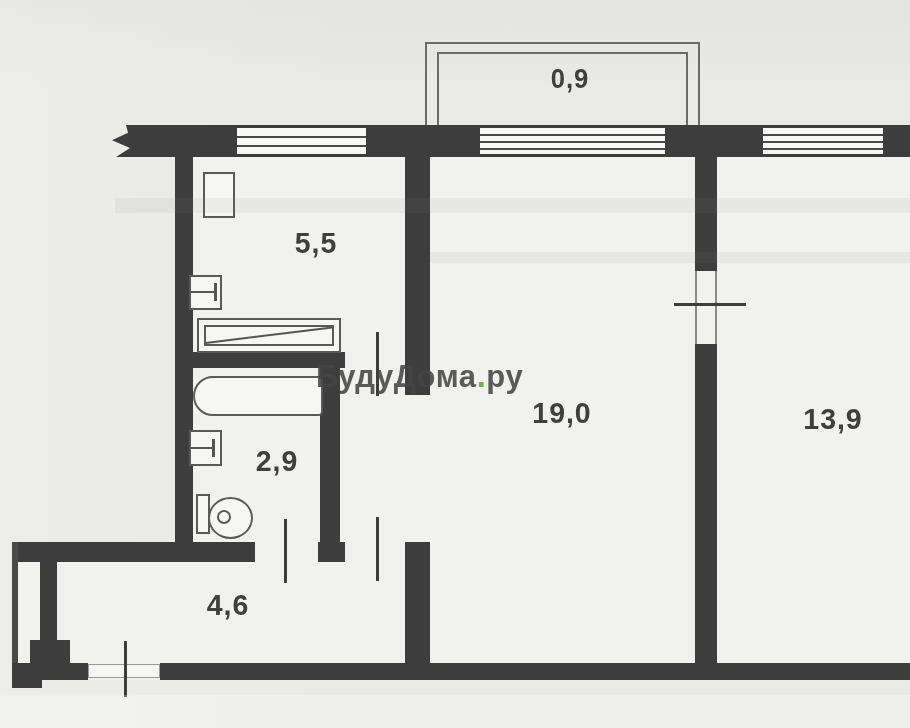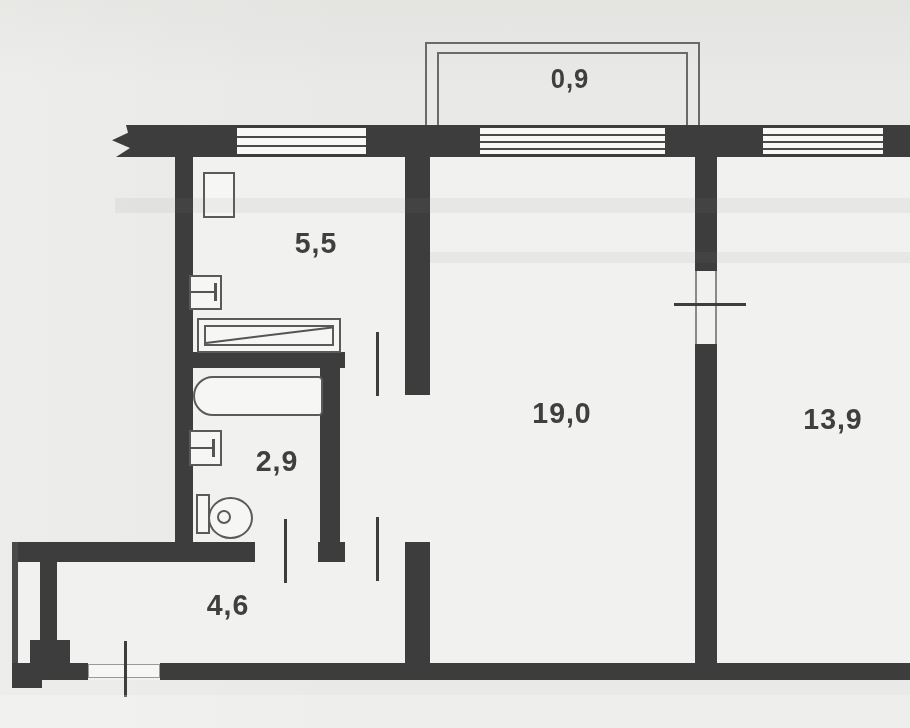--- a/index.html
+++ b/index.html
@@ -102,18 +102,21 @@
   <div class="tick" style="left:124px;top:641px;width:3px;height:56px;"></div>
 
   <div class="wall" style="left:695px;top:157px;width:22px;height:114px;"></div>
   <div class="gapSlot" style="left:695px;top:271px;width:22px;height:73px;"></div>
   <div class="wall" style="left:695px;top:344px;width:22px;height:319px;"></div>
   <div class="tick" style="left:674px;top:303px;width:72px;height:3px;"></div>
 
   <div class="lbl" style="left:522px;top:396px;width:80px;">19,0</div>
   <div class="lbl" style="left:793px;top:402px;width:80px;">13,9</div>
 
+  <div class="watermark">
+    <span>БудуДома</span><span class="dot">.</span><span>ру</span>
+  </div>
 
   <div class="streak" style="left:115px;top:198px;width:795px;height:15px;"></div>
   <div class="streak" style="left:430px;top:252px;width:480px;height:11px;"></div>
   <div class="streak light" style="left:0;top:695px;width:910px;height:33px;"></div>
 
 </div>
 
 </body></html>

